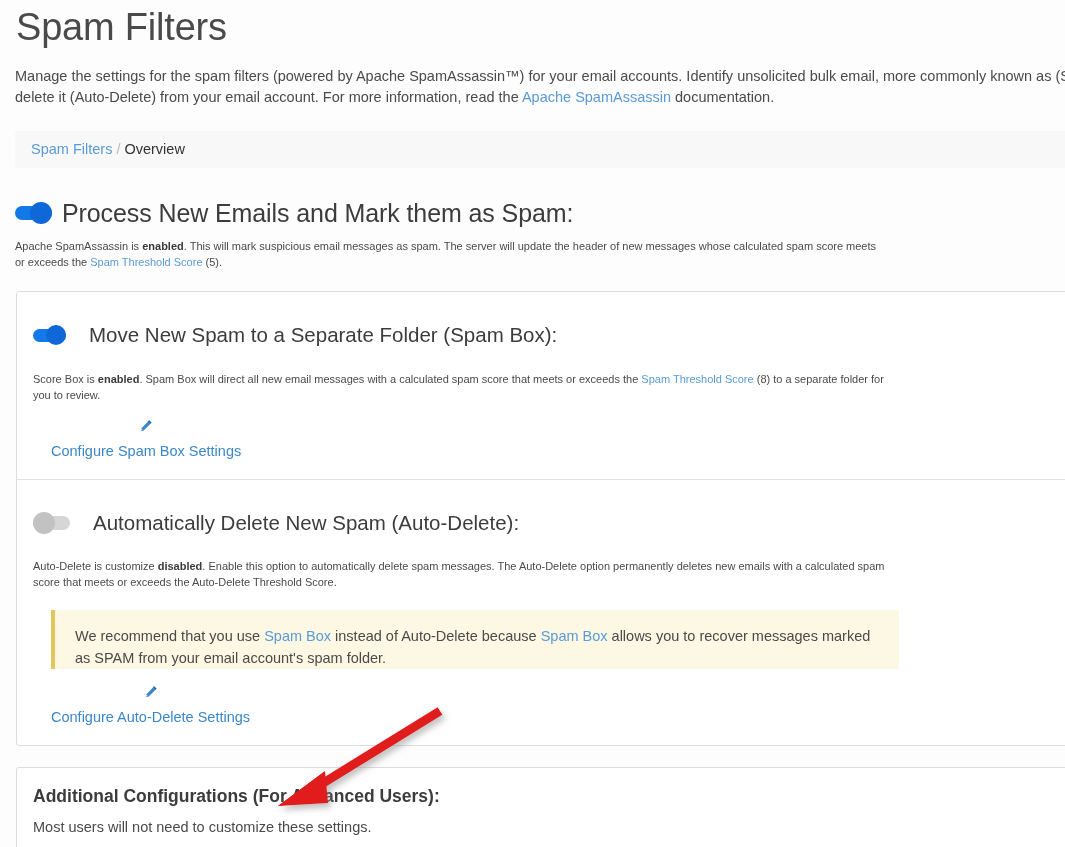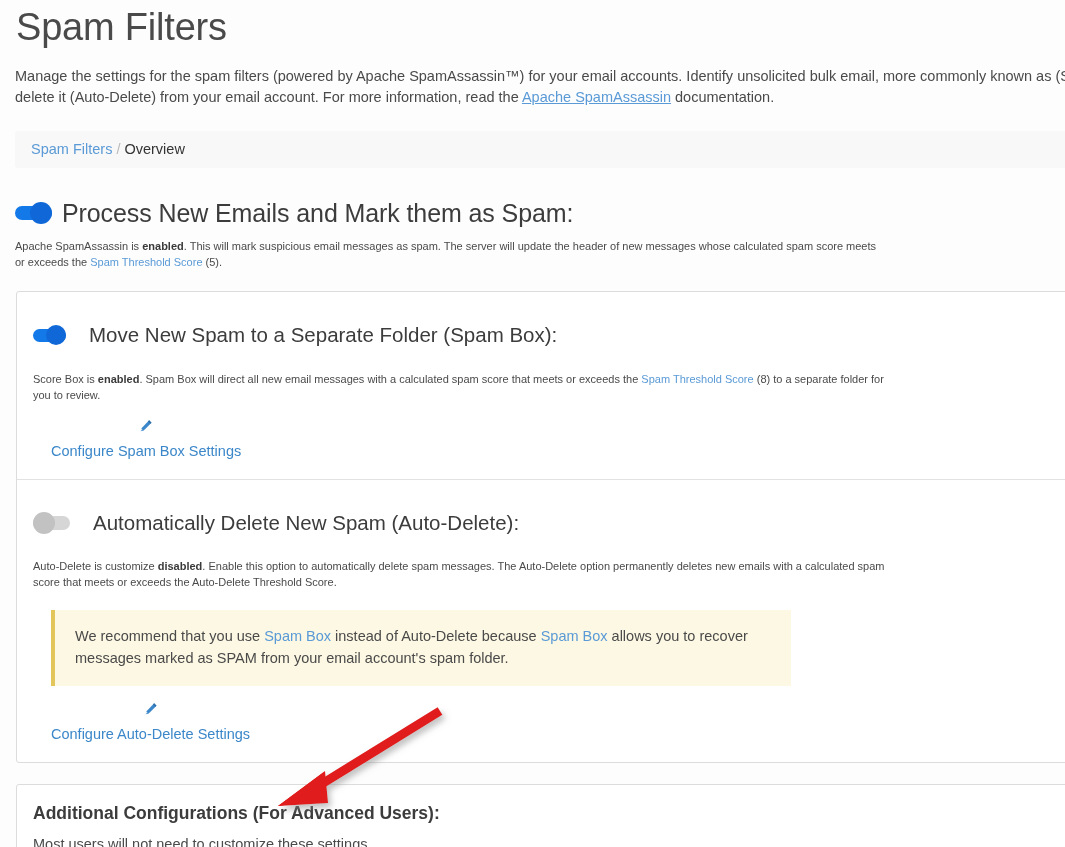--- a/index.html
+++ b/index.html
@@ -39,21 +39,21 @@
     padding: 14px 0 0 15px;
     width: 1240px;
     font-size: 14.5px;
     line-height: 1.5;
     color: #4a4a4a;
   }
   a {
     color: #5a9ad6;
     text-decoration: none;
   }
-  a.underlined { text-decoration: underline; }
+  a.underlined { }
 
   
   .breadcrumb {
     margin: 22px 0 0 15px;
     width: 1240px;
     background: #f8f8f8;
     border-radius: 3px;
     padding: 9px 0 9px 16px;
     font-size: 14.5px;
     color: #333;
@@ -152,24 +152,24 @@
     margin-left: 18px;
     font-size: 14.5px;
     color: #3b87c9;
     flex-direction: column;
   }
   .pencil-icon { display: block; }
 
   
   .callout {
     margin: 20px 0 0 18px;
-    width: 740px;
+    width: 848px;
     background: #fdf8e3;
     border-left: 4px solid #e3c65b;
-    padding: 16px 20px 17px 20px;
+    padding: 16px 20px 0 20px;
     font-size: 14.5px;
     line-height: 1.48;
     color: #4a4a4a;
   }
 
   
   .adv-heading {
     font-size: 17.5px;
     font-weight: 600;
     color: #3c3c3c;

